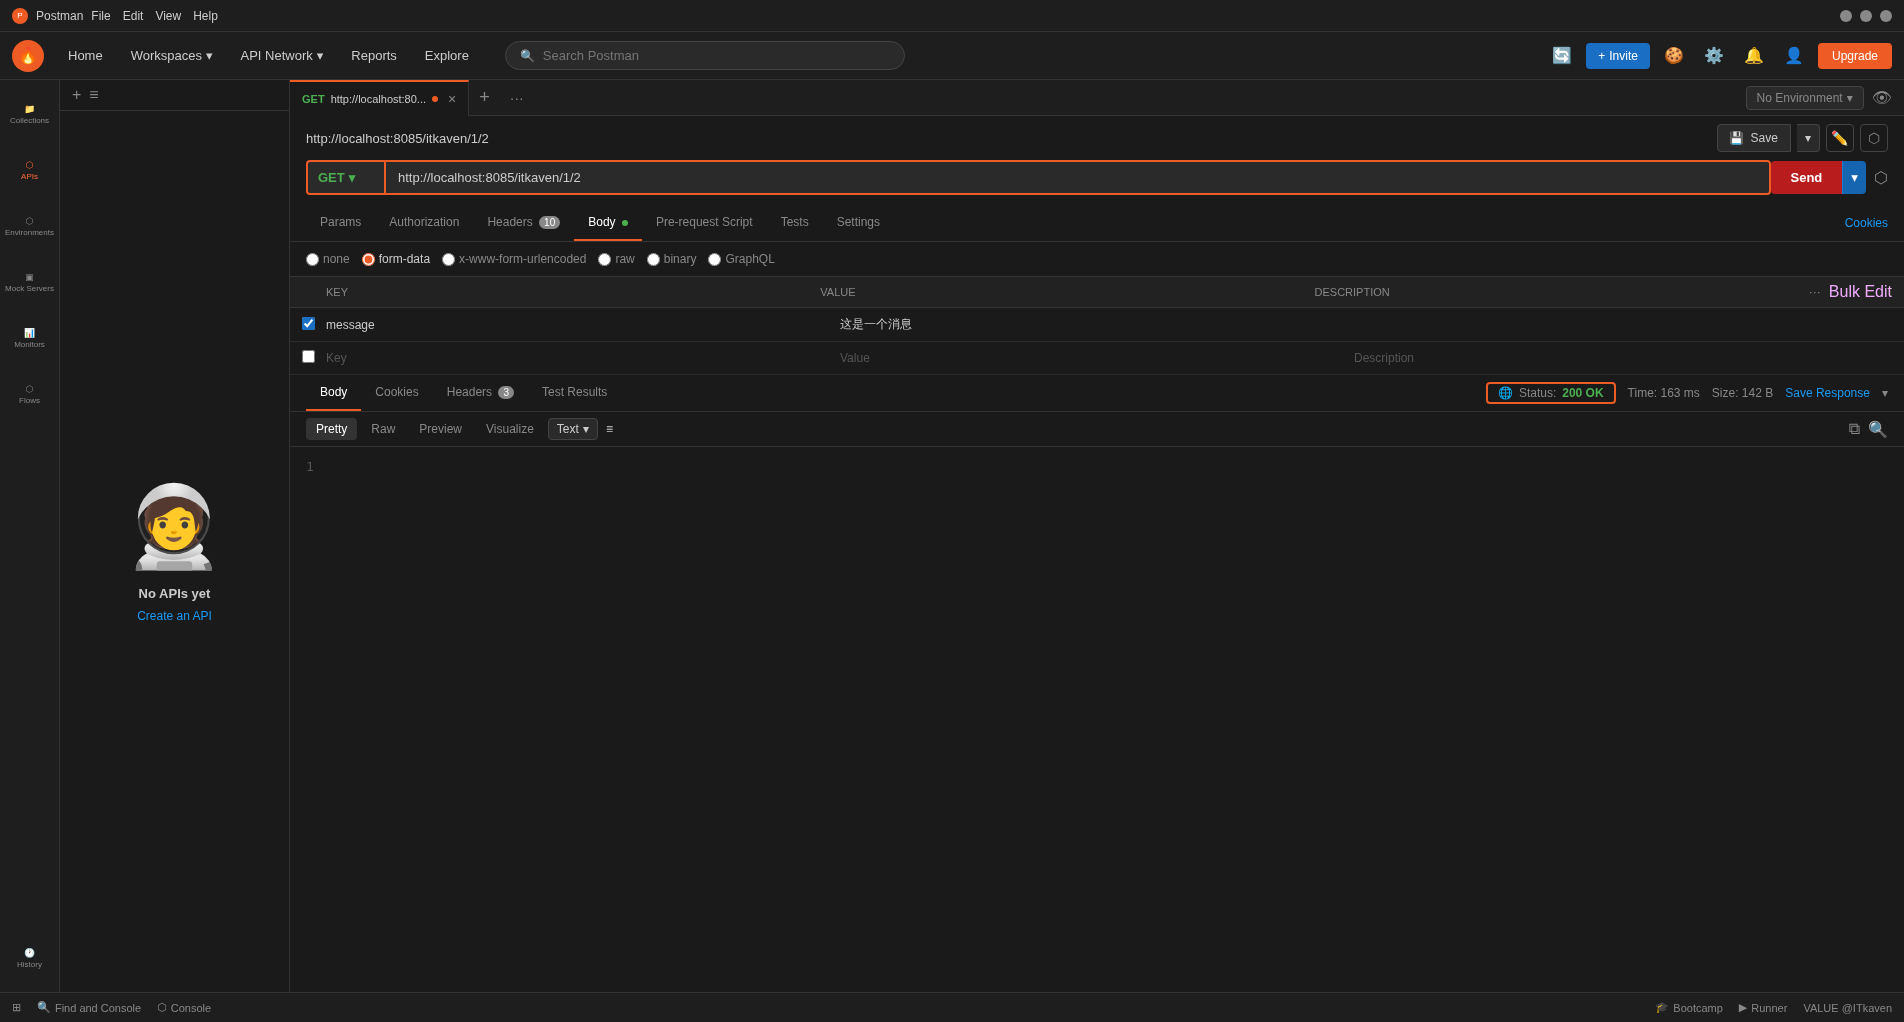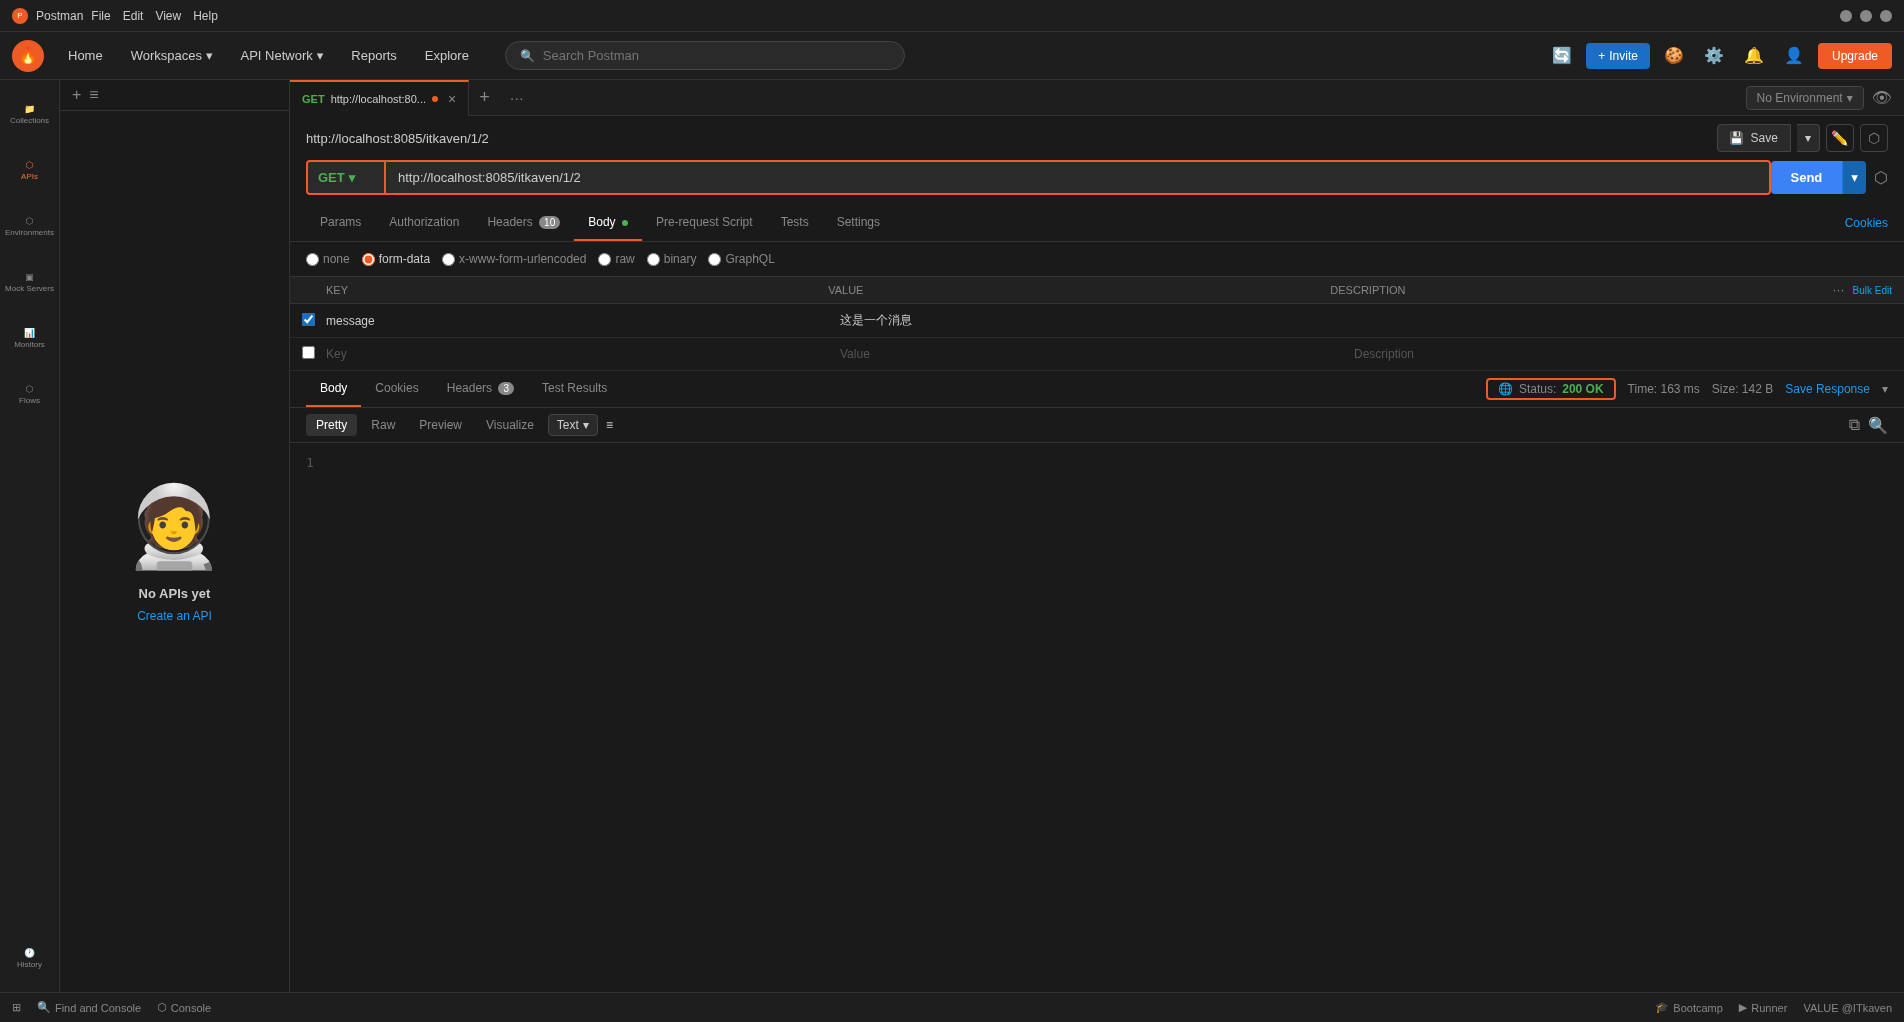--- a/index.html
+++ b/index.html
@@ -52,21 +52,21 @@
     .tab.active { background: #1a1a1a; border-top: 2px solid #ef5b25; }
     .tab-method { color: #f8a; font-size: 11px; font-weight: bold; }
     .tab-method.get { color: #4caf50; }
     .tab-url { font-size: 11px; max-width: 120px; overflow: hidden; text-overflow: ellipsis; white-space: nowrap; }
     .tab-dot { width: 6px; height: 6px; border-radius: 50%; background: #ef5b25; }
     .tab-close { color: #888; font-size: 14px; margin-left: 4px; }
     .tab-add { padding: 0 10px; color: #888; font-size: 18px; cursor: pointer; }
     .tab-more { padding: 0 10px; color: #888; font-size: 14px; cursor: pointer; }
     .method-select { background: #2a2a2a; border: 2px solid #ef5b25; border-radius: 4px 0 0 4px; padding: 8px 10px; color: #4caf50; font-weight: bold; font-size: 13px; cursor: pointer; display: flex; align-items: center; gap: 4px; min-width: 80px; }
     .url-input { flex: 1; background: #2a2a2a; border: 2px solid #ef5b25; border-left: none; border-radius: 0 4px 4px 0; padding: 8px 12px; color: #ccc; font-size: 13px; outline: none; }
-    .send-btn { background: #3b82f6; color: white; border: none; border-radius: 4px 0 0 4px; padding: 9px 20px; font-size: 13px; cursor: pointer; font-weight: 600; }
+    .send-btn { background: #b91c1c; color: white; border: none; border-radius: 4px 0 0 4px; padding: 9px 20px; font-size: 13px; cursor: pointer; font-weight: 600; }
     .send-arrow { background: #1565b0; color: white; border: none; border-radius: 0 4px 4px 0; padding: 9px 8px; cursor: pointer; border-left: 1px solid #1a7fd4; }
 
     
     .req-tabs { display: flex; align-items: center; padding: 0 16px; border-bottom: 1px solid #333; background: #1a1a1a; }
     .req-tab { padding: 10px 14px; color: #888; cursor: pointer; font-size: 12px; border-bottom: 2px solid transparent; }
     .req-tab.active { color: #fff; border-bottom: 2px solid #ef5b25; }
     .req-tab-badge { background: #888; color: #fff; border-radius: 8px; padding: 1px 5px; font-size: 10px; margin-left: 3px; }
     .req-tab-dot { width: 6px; height: 6px; border-radius: 50%; background: #4caf50; display: inline-block; margin-left: 3px; }
     .req-tab-right { margin-left: auto; color: #1a9af5; font-size: 12px; cursor: pointer; }
 
@@ -301,21 +301,21 @@
     </div>
 
     <div style="padding:0 0;">
       <div style="display:flex;align-items:center;padding:6px 12px;background:#222;border-bottom:1px solid #333;">
         <div style="width:24px;"></div>
         <div style="flex:1;font-size:11px;color:#888;font-weight:500;">KEY</div>
         <div style="flex:1;font-size:11px;color:#888;font-weight:500;">VALUE</div>
         <div style="flex:1;font-size:11px;color:#888;font-weight:500;">DESCRIPTION</div>
         <div style="display:flex;align-items:center;gap:8px;">
           <span style="color:#888;cursor:pointer;">···</span>
-          <span style="color:#0ea5e9;font-size:10px;cursor:pointer;">Bulk Edit</span>
+          <span style="color:#f0abfc;font-size:16px;cursor:pointer;">Bulk Edit</span>
         </div>
       </div>
 
       <div style="display:flex;align-items:center;padding:8px 12px;border-bottom:1px solid #2a2a2a;">
         <div style="width:24px;">
           <input type="checkbox" checked="" class="checkbox" style="">
         </div>
         <div style="flex:1;font-size:12px;color:#ccc;">message</div>
         <div style="flex:1;font-size:12px;color:#ccc;">这是一个消息</div>
         <div style="flex:1;font-size:12px;color:#555;"></div>

